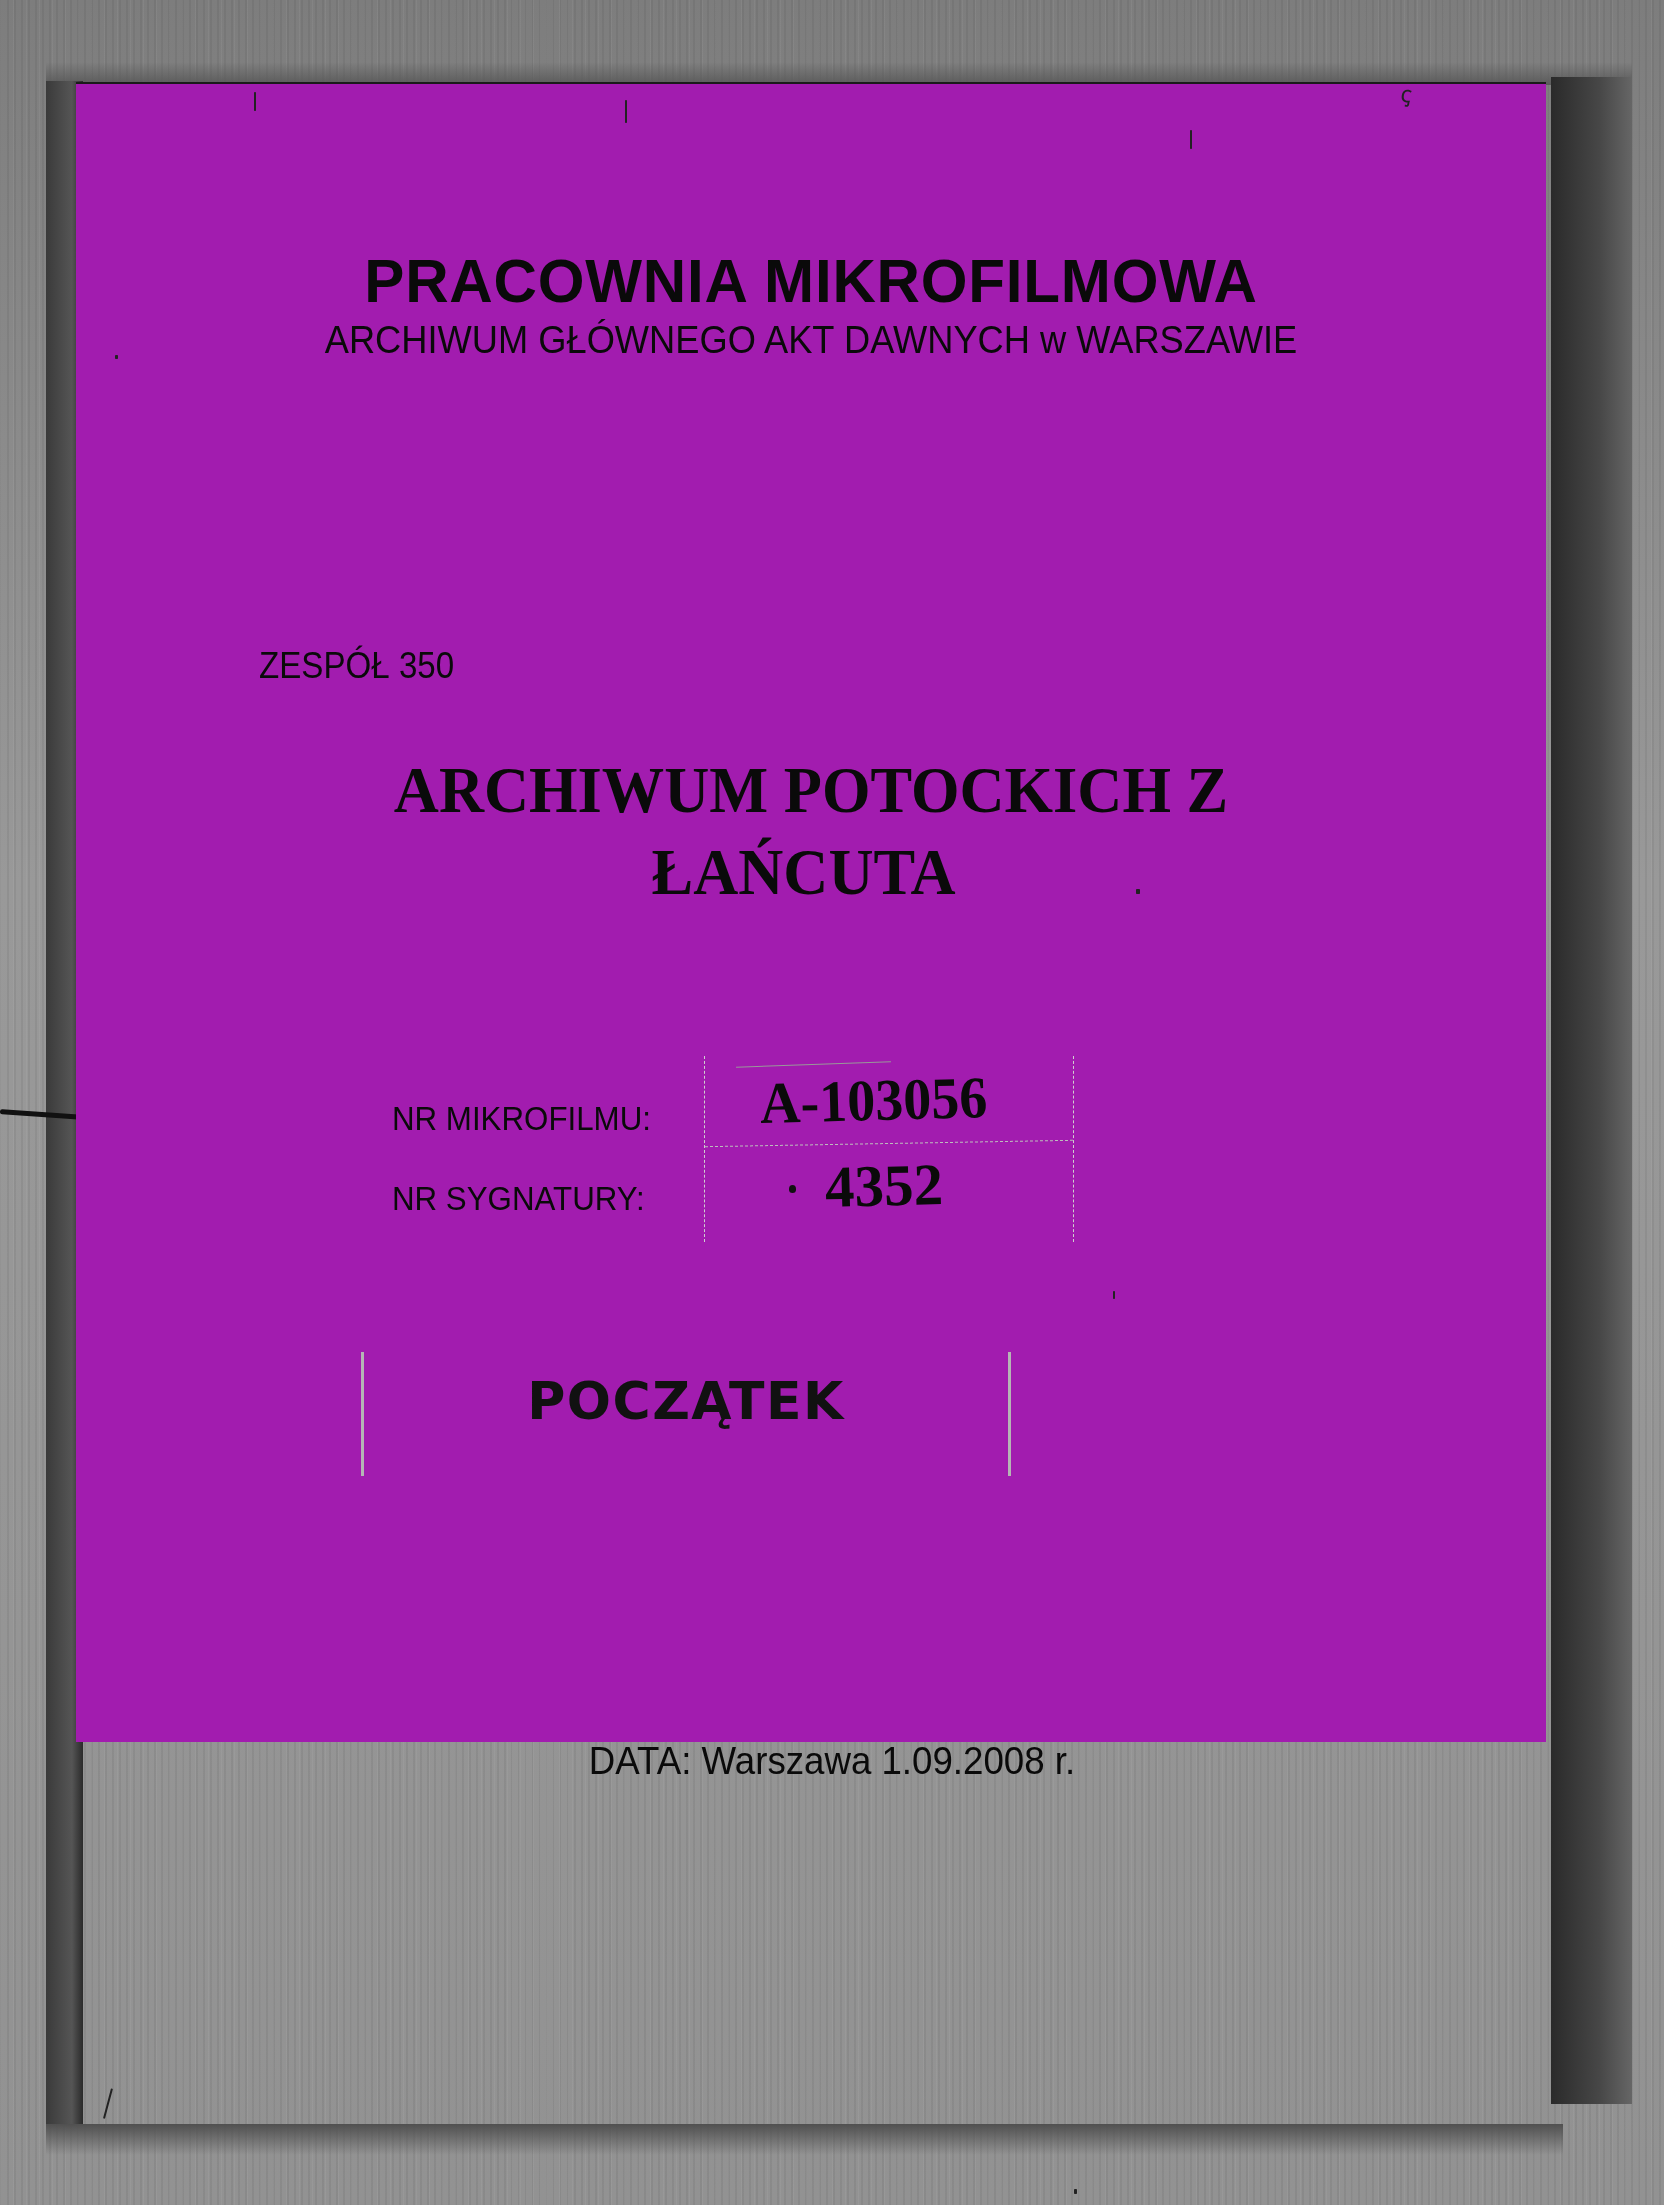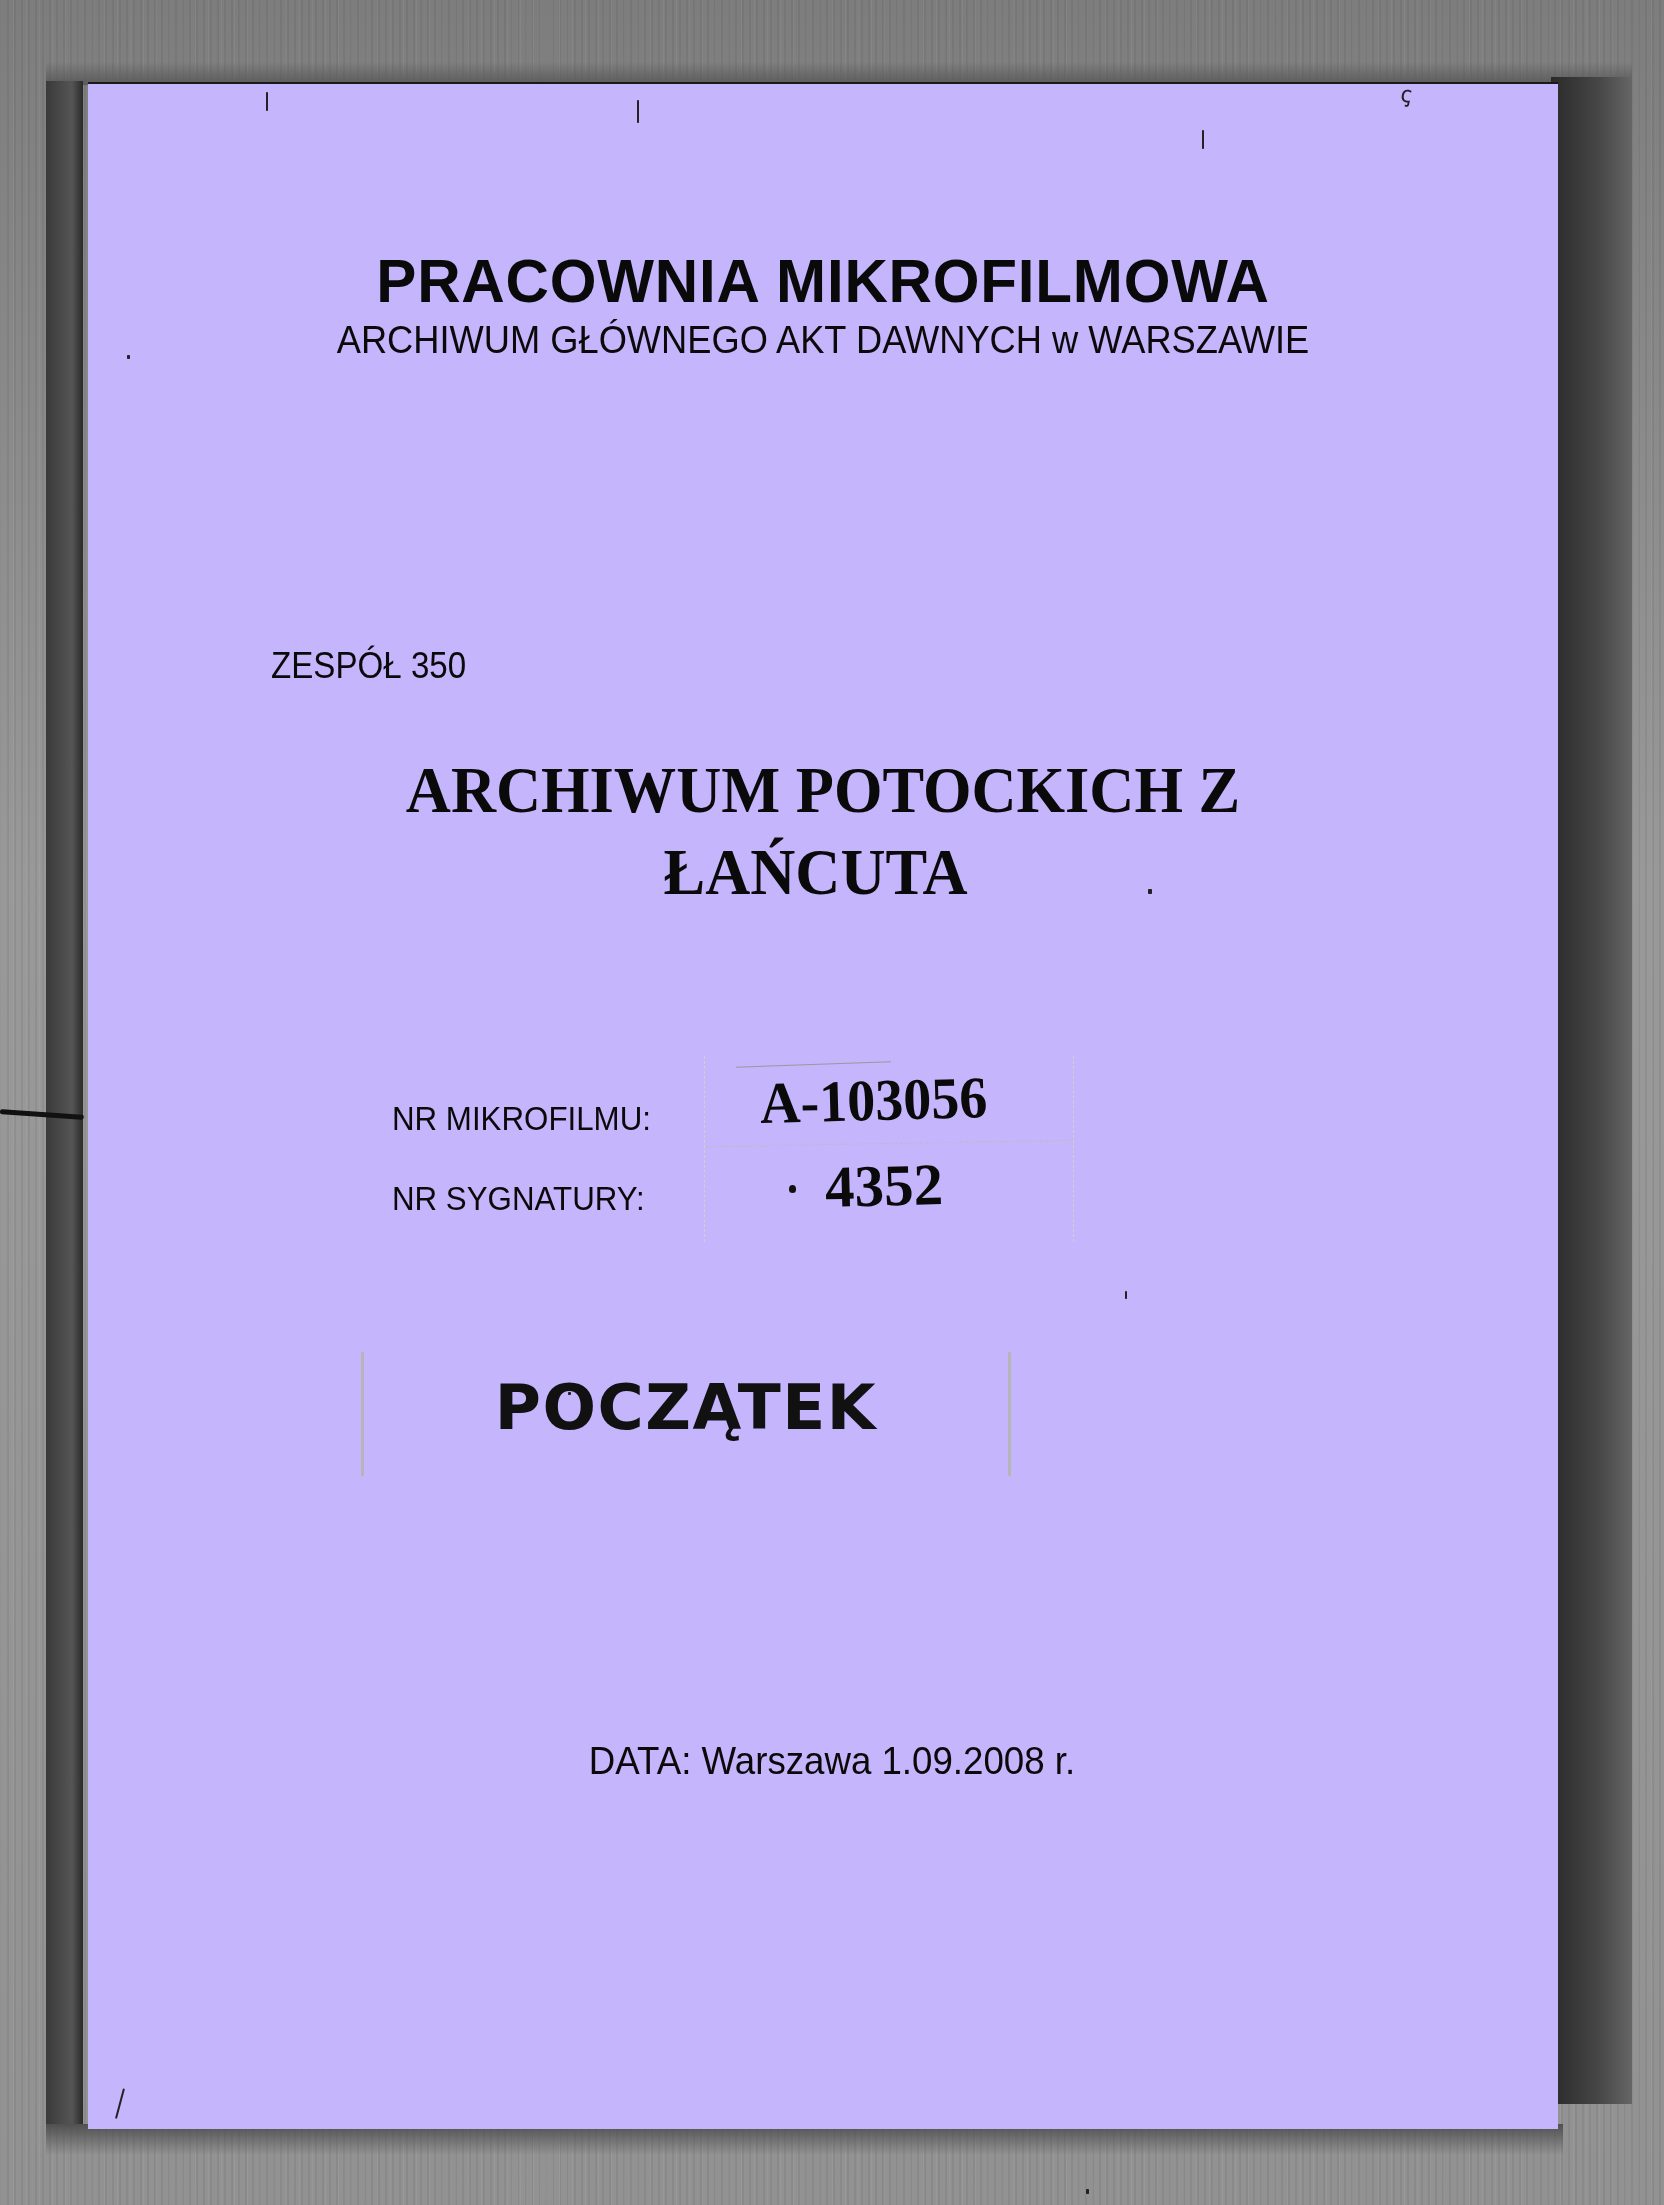--- a/index.html
+++ b/index.html
@@ -55,25 +55,25 @@
       top: 1109px;
       width: 84px;
       height: 4.6px;
       background: #111;
       transform: rotate(4deg);
       transform-origin: left center;
       border-radius: 2.3px;
     }
     .page {
       position: absolute;
-      left: 88px;
+      left: 76px;
       top: 82px;
       width: 1470px;
-      height: 2047px;
-      background: #c4b5fd;
+      height: 1660px;
+      background: #a21caf;
       border-top: 2.3px solid #1a1a1a;
       box-sizing: border-box;
     }
     .speck {
       position: absolute;
       background: #222;
       border-radius: 0.8px;
     }
     .sans {
       font-family: "Liberation Sans", sans-serif;
@@ -198,21 +198,21 @@
       box-sizing: border-box;
     }
     .stamp-text {
       position: absolute;
       left: 0;
       width: 100%;
       top: 18.6px;
       text-align: center;
       font-family: "DejaVu Sans", sans-serif;
       font-weight: bold;
-      font-size: 63px;
+      font-size: 52px;
       letter-spacing: 1.5px;
       color: #111;
     }
     .date {
       position: absolute;
       left: 0;
       width: 100%;
       text-align: center;
       top: 1739px;
       font-size: 39px;

